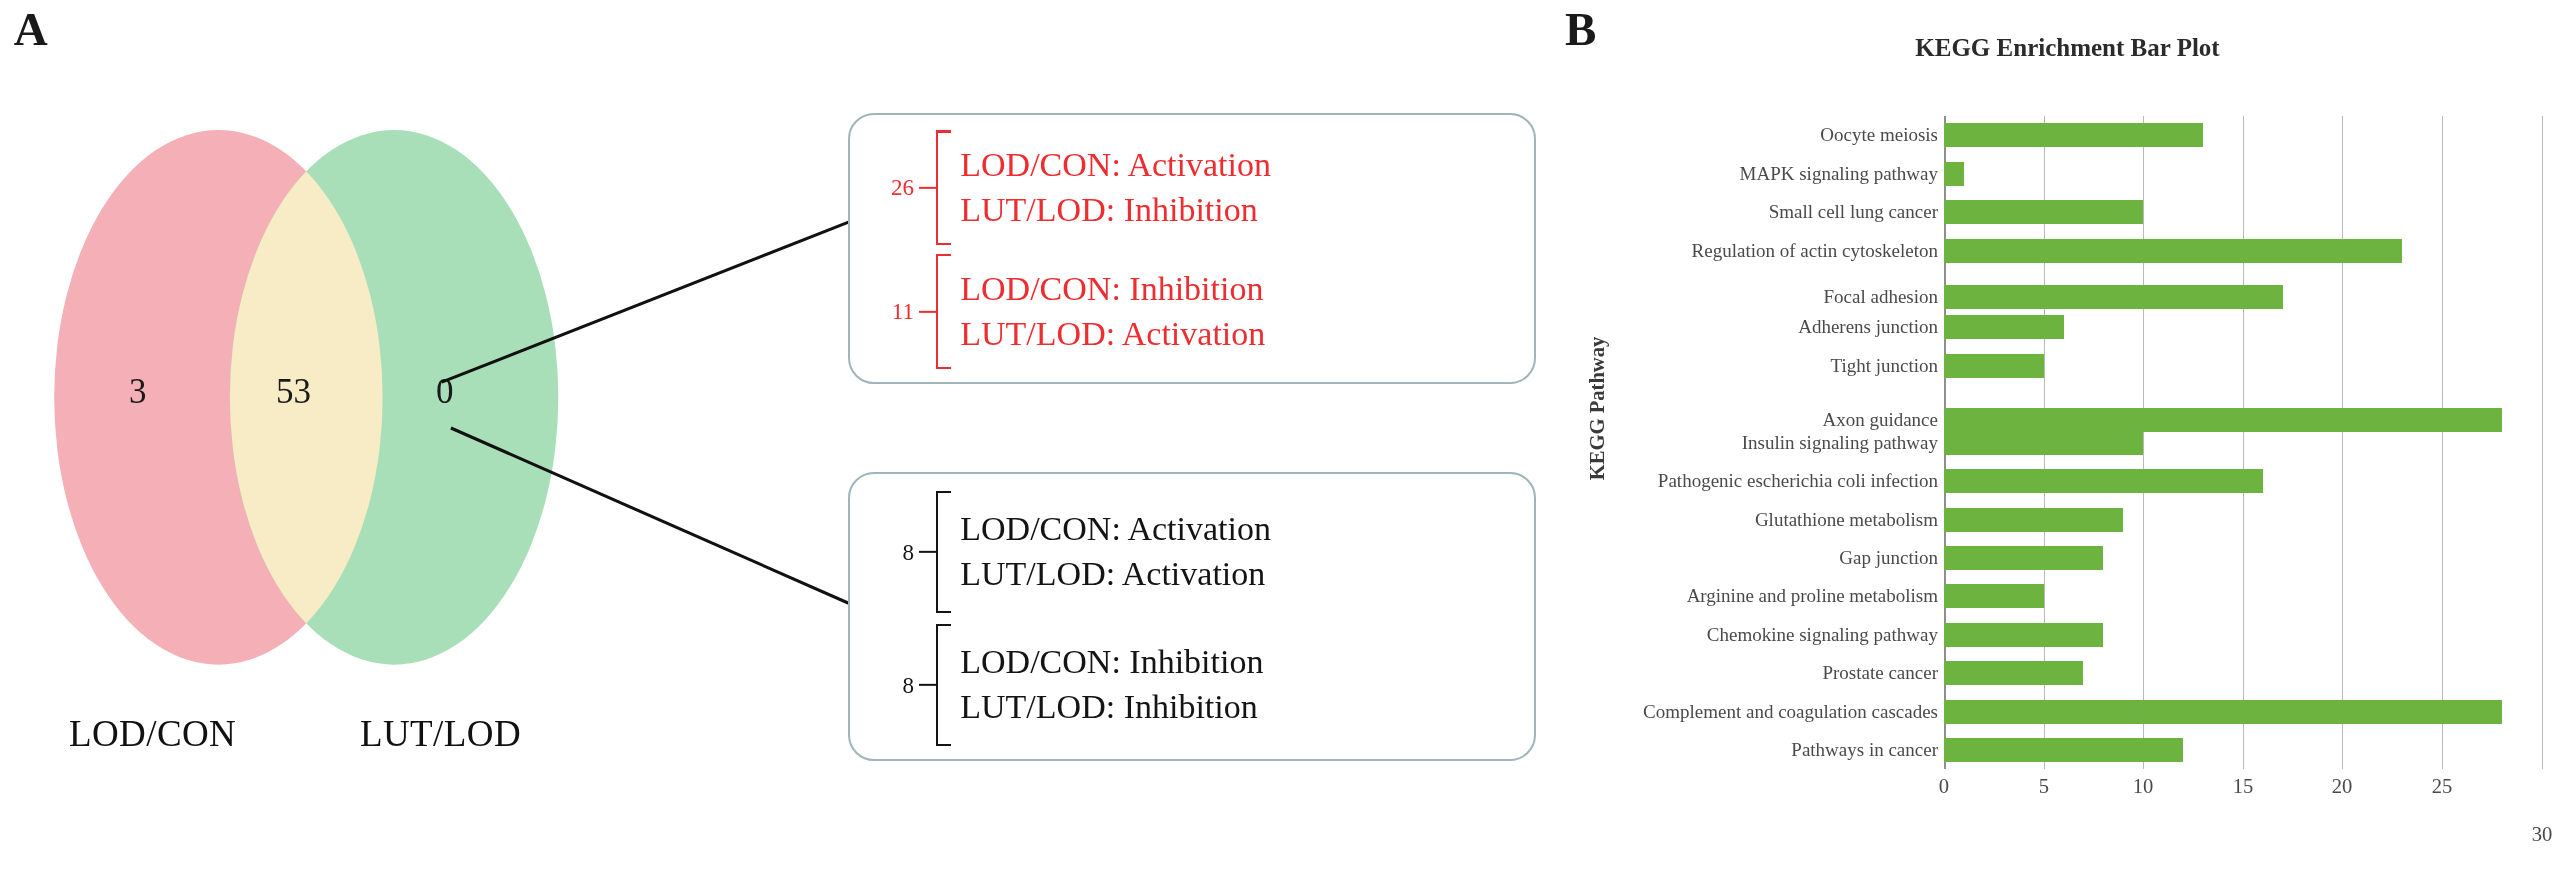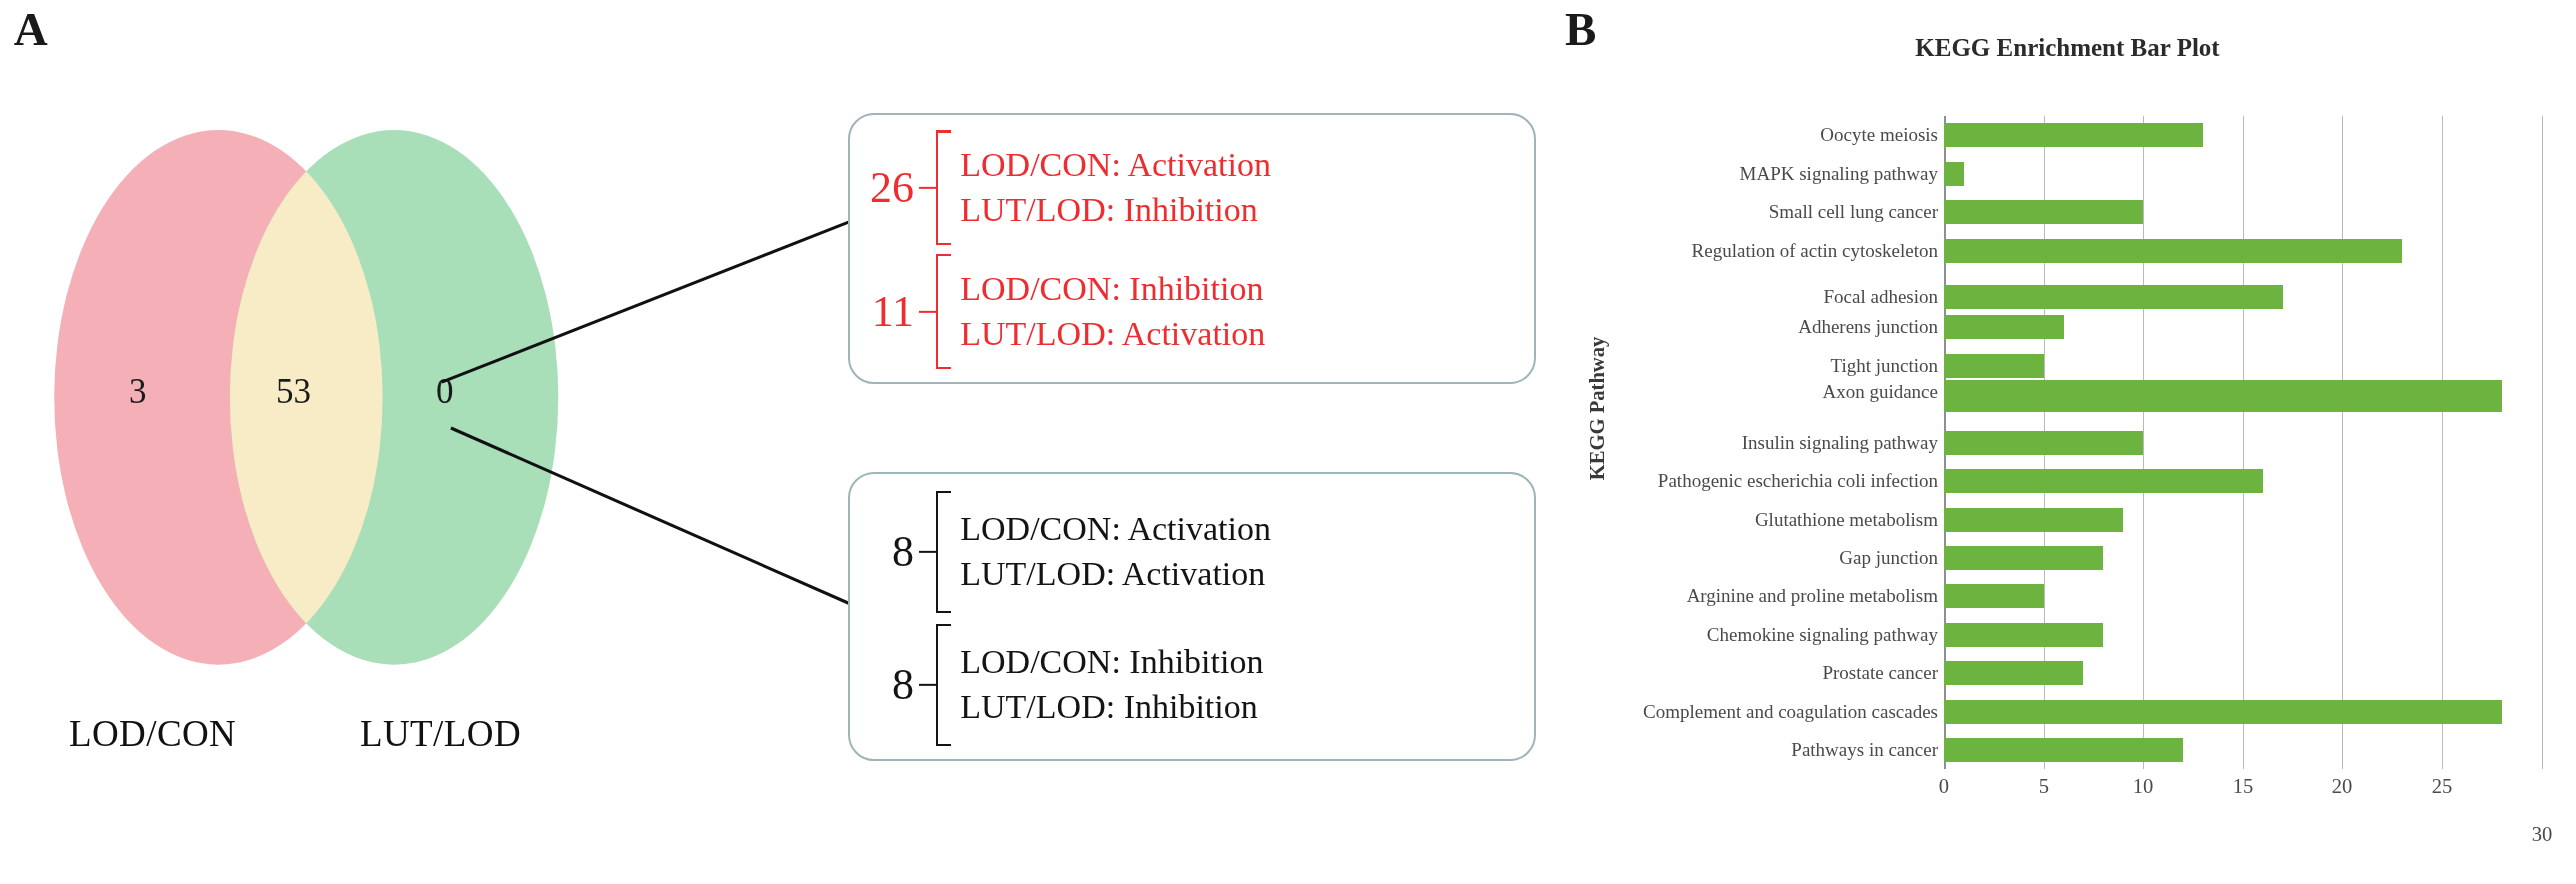--- a/index.html
+++ b/index.html
@@ -22,21 +22,21 @@
 
   
   #connectors{position:absolute;left:0;top:0;width:1559px;height:885px;pointer-events:none;}
 
   
   .callout{position:absolute;border:2.3px solid #9fb6b9;border-radius:26px;background:#ffffff;box-sizing:border-box;}
   #callout-red{left:848px;top:113px;width:688px;height:271px;}
   #callout-black{left:848px;top:472px;width:688px;height:289px;}
 
   .group-row{position:absolute;display:flex;align-items:center;}
-  .group-count{font-family:"Liberation Serif",serif;font-size:44px;line-height:1;width:47px;text-align:right;}
+  .group-count{font-family:"Liberation Serif",serif;font-size:23px;line-height:1;width:47px;text-align:right;}
   .brace{width:31px;height:100%;position:relative;margin-left:4.6px;margin-right:10.7px;}
   .brace .stem{position:absolute;left:0;top:50%;width:18.3px;height:2.3px;transform:translateY(-50%);}
   .brace .bar{position:absolute;left:17px;top:0;width:2.3px;height:100%;}
   .brace .tip-top{position:absolute;left:17px;top:0;width:15.3px;height:2.3px;}
   .brace .tip-bot{position:absolute;left:17px;bottom:0;width:15.3px;height:2.3px;}
   .group-lines{display:flex;flex-direction:column;justify-content:center;}
   .group-lines span{font-family:"Liberation Serif",serif;font-size:34px;line-height:1.32;white-space:nowrap;}
 
   .red  .group-count, .red  .group-lines span{color:#ee2d30;}
   .red  .stem, .red  .bar, .red  .tip-top, .red  .tip-bot{background:#ee2d30;}
@@ -191,21 +191,21 @@
           <div class="bar" style="width: 339px; background: rgb(108, 179, 63);"></div>
         </div>
         <div class="bar-row" style="top: 199px; height: 24px; width: 598px;">
           <div class="cat-label" style="line-height: 24px;">Adherens junction</div>
           <div class="bar" style="width: 120px; background: rgb(108, 179, 63);"></div>
         </div>
         <div class="bar-row" style="top: 238px; height: 24px; width: 598px;">
           <div class="cat-label" style="line-height: 24px; text-align: center;">Tight junction</div>
           <div class="bar" style="width: 100px; background: rgb(108, 179, 63);"></div>
         </div>
-        <div class="bar-row" style="top: 264px; height: 32px; width: 598px;">
+        <div class="bar-row" style="top: 292px; height: 24px; width: 598px;">
           <div class="cat-label" style="line-height: 24px;">Axon guidance</div>
           <div class="bar" style="width: 558px; background: rgb(108, 179, 63);"></div>
         </div>
         <div class="bar-row" style="top: 315px; height: 24px; width: 598px;">
           <div class="cat-label" style="line-height: 24px;">Insulin signaling pathway</div>
           <div class="bar" style="width: 199px; background: rgb(108, 179, 63);"></div>
         </div>
         <div class="bar-row" style="top: 353px; height: 24px; width: 598px;">
           <div class="cat-label" style="line-height: 24px;">Pathogenic escherichia coli infection</div>
           <div class="bar" style="width: 319px; background: rgb(108, 179, 63);"></div>

